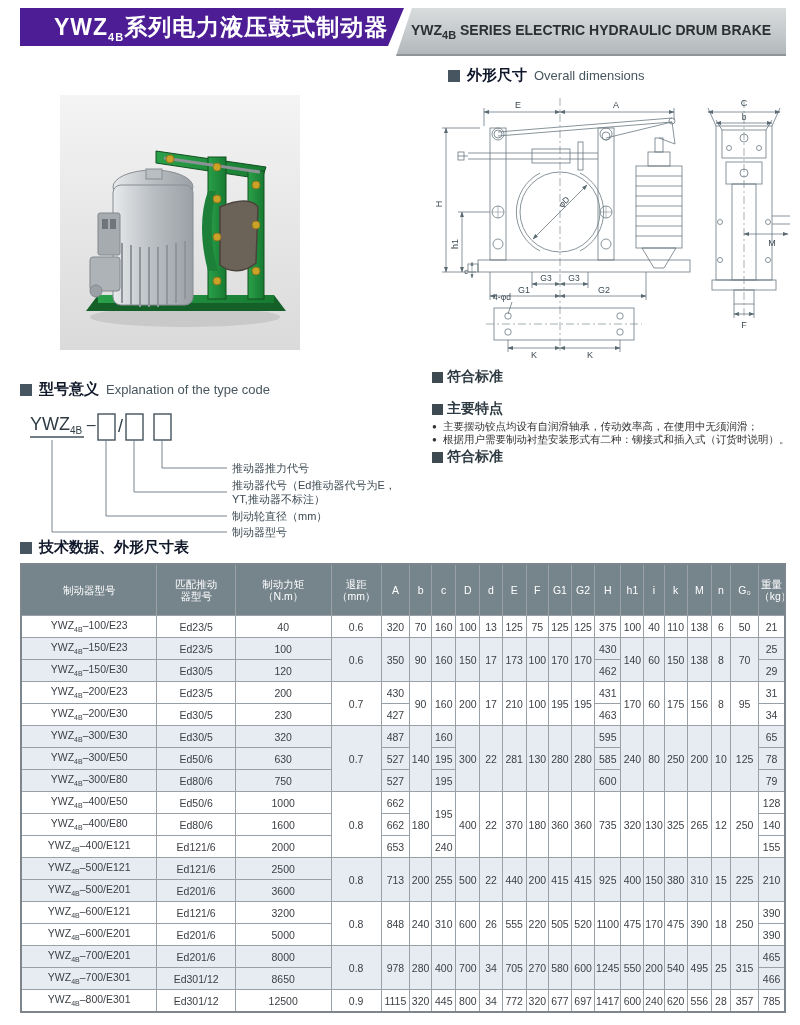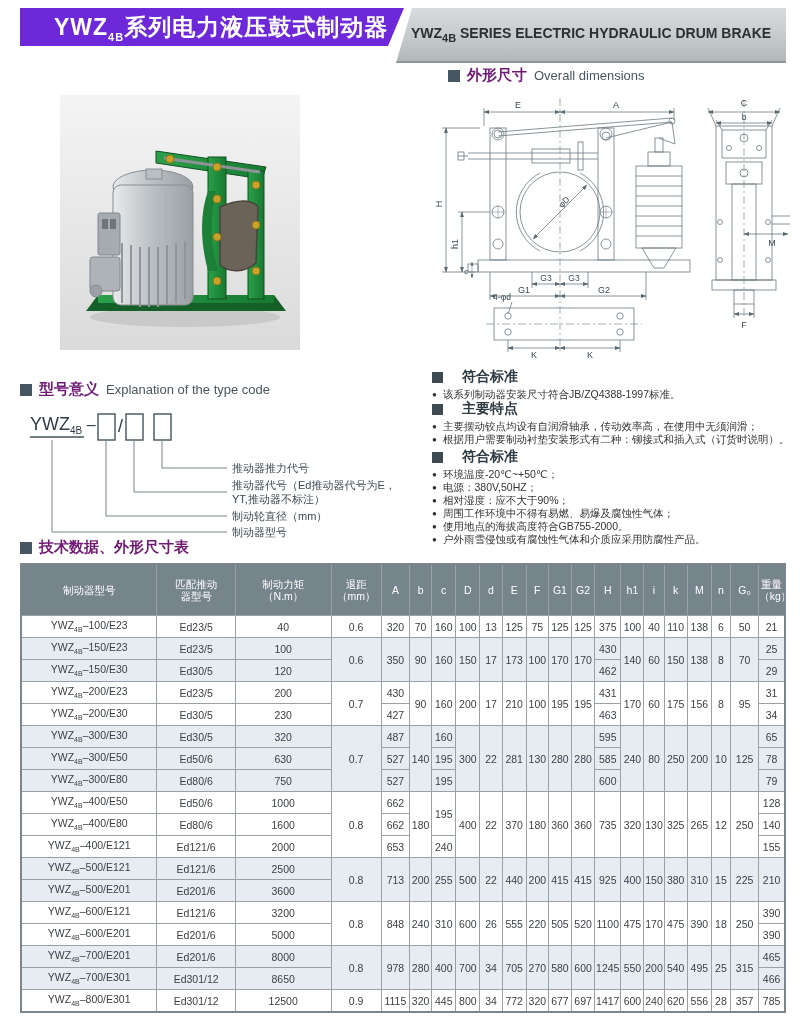--- a/index.html
+++ b/index.html
@@ -1,35 +1,35 @@
 <!DOCTYPE html>
 <html><head>
 <meta charset="utf-8">
 <style>
   html,body{margin:0;padding:0;background:#fff;}
   body{width:800px;height:1025px;position:relative;font-family:"Liberation Sans","DejaVu Sans",sans-serif;color:#3c4248;overflow:hidden;}
   .abs{position:absolute;}
   
-  .hdr-left{left:20px;top:8px;width:384px;height:38px;background:#6d28d9;
+  .hdr-left{left:20px;top:8px;width:384px;height:38px;background:#4c1d95;
     clip-path:polygon(0 0,100% 0,calc(100% - 16px) 100%,0 100%);
     display:flex;align-items:center;padding-left:34px;box-sizing:border-box;}
   .hdr-left .t{color:#fff;font-size:23px;font-weight:bold;letter-spacing:1px;}
   .hdr-left sub,.hdr-right sub{font-size:11px;}
-  .hdr-right{left:396px;top:8px;width:390px;height:55px;
+  .hdr-right{left:396px;top:8px;width:390px;height:48px;
     background:linear-gradient(#d9dcdd,#bfc4c6 70%,#b2b8ba);
     clip-path:polygon(16px 0,100% 0,100% 100%,0 100%);
     border-bottom:2px solid #8e9598;box-sizing:border-box;
     display:flex;align-items:center;justify-content:center;}
   .hdr-right .t{color:#2b3033;font-size:14px;font-weight:bold;letter-spacing:0px;}
   
   .sec-title{display:flex;align-items:baseline;gap:7px;white-space:nowrap;}
   .sec-title .sq{width:12px;height:12px;background:#46555f;align-self:center;flex:0 0 auto;}
-  .sec-title .zh{font-size:15px;font-weight:bold;color:#701a75;}
+  .sec-title .zh{font-size:15px;font-weight:bold;color:#0f172a;}
   .sec-title .en{font-size:13px;color:#48565f;}
-  .sub-title{font-size:14px;font-weight:bold;color:#2f3b42;display:flex;align-items:center;gap:19px;}
+  .sub-title{font-size:14px;font-weight:bold;color:#2f3b42;display:flex;align-items:center;gap:4px;}
   .sub-title .sq2{width:11px;height:11px;background:#3d4a52;display:inline-block;flex:0 0 auto;}
   ul.bullets{list-style:none;margin:2px 0 0 0;padding:0;}
   ul.bullets li{font-size:10.5px;line-height:13px;color:#333;position:relative;padding-left:11px;}
   ul.bullets li::before{content:"●";position:absolute;left:0;top:0;font-size:8px;color:#333;}
   
   .photo{left:60px;top:95px;width:240px;height:255px;}
   
   table.spec{border-collapse:collapse;width:766px;table-layout:fixed;}
   table.spec th,table.spec td{border:1px solid #99a1a7;text-align:center;vertical-align:middle;
     font-size:10.5px;padding:0;overflow:hidden;}
@@ -291,49 +291,38 @@
     <text x="210" y="114">制动轮直径（mm）</text>
     <text x="210" y="130">制动器型号</text>
   </g>
 </svg>
 
 <div class="abs" style="left:432px;top:368px;width:356px;">
   <div class="sub-title">
       <span class="sq2"></span>
       <span>符合标准</span>
     </div>
-  <ul class="bullets">
-    <li>该系列制动器安装尺寸符合JB/ZQ4388-1997标准。</li>
-  </ul>
 </div>
 
 <div class="abs" style="left:432px;top:400px;width:360px;">
   <div class="sub-title">
       <span class="sq2"></span>
       <span>主要特点</span>
     </div>
   <ul class="bullets">
     <li>主要摆动铰点均设有自润滑轴承，传动效率高，在使用中无须润滑；</li>
     <li>根据用户需要制动衬垫安装形式有二种：铆接式和插入式（订货时说明）。</li>
   </ul>
 </div>
 
 <div class="abs" style="left:432px;top:448px;width:360px;">
   <div class="sub-title">
       <span class="sq2"></span>
       <span>符合标准</span>
     </div>
-  <ul class="bullets">
-    <li>环境温度-20℃~+50℃；</li>
-    <li>电源：380V,50HZ；</li>
-    <li>相对湿度：应不大于90%；</li>
-    <li>周围工作环境中不得有易燃、易爆及腐蚀性气体；</li>
-    <li>使用地点的海拔高度符合GB755-2000。</li>
-    <li>户外雨雪侵蚀或有腐蚀性气体和介质应采用防腐性产品。</li>
-  </ul>
 </div>
 
 <div class="abs sec-title" style="left:20px;top:538px;justify-content:space-between;">
   <span class="sq"></span>
   <span class="zh">技术数据、外形尺寸表</span>
 </div>
 
 <table class="spec abs" style="left:20px;top:563px;">
   <colgroup>
       <col style="width: 135px;">

